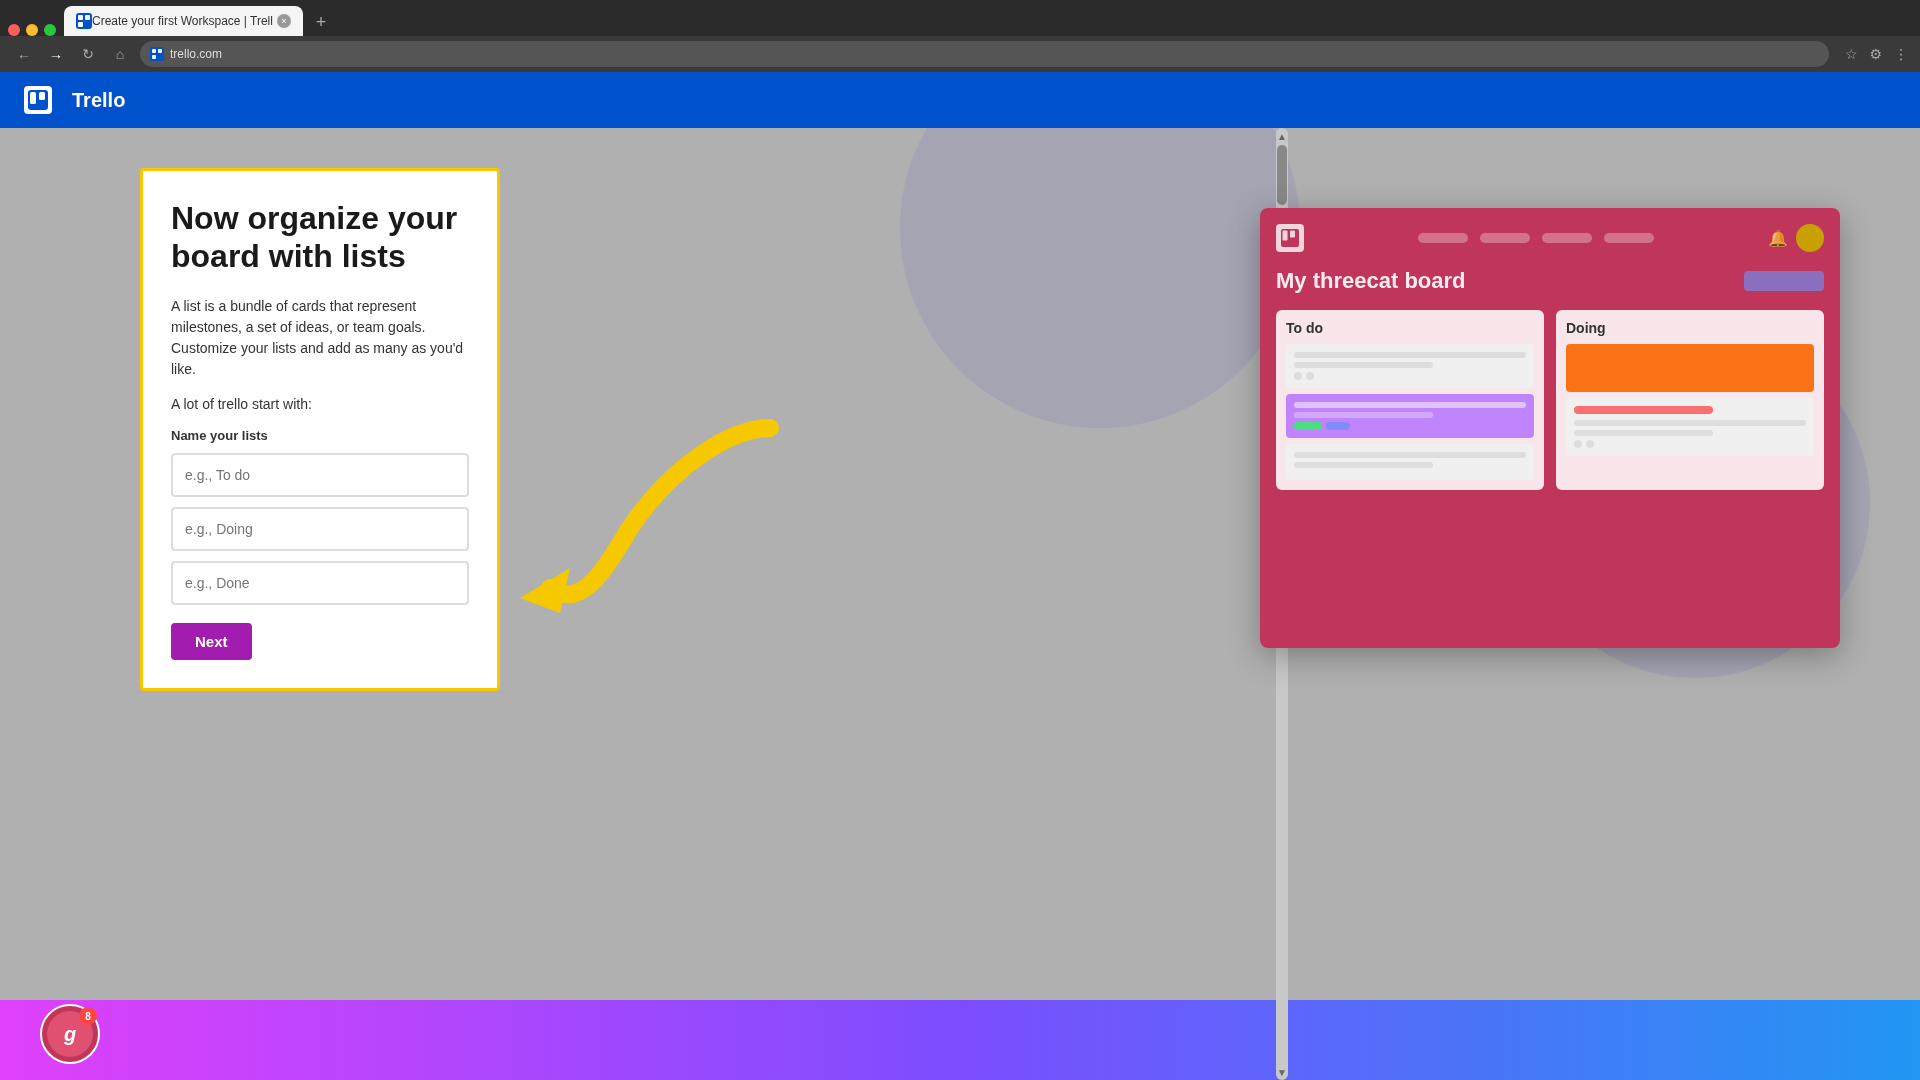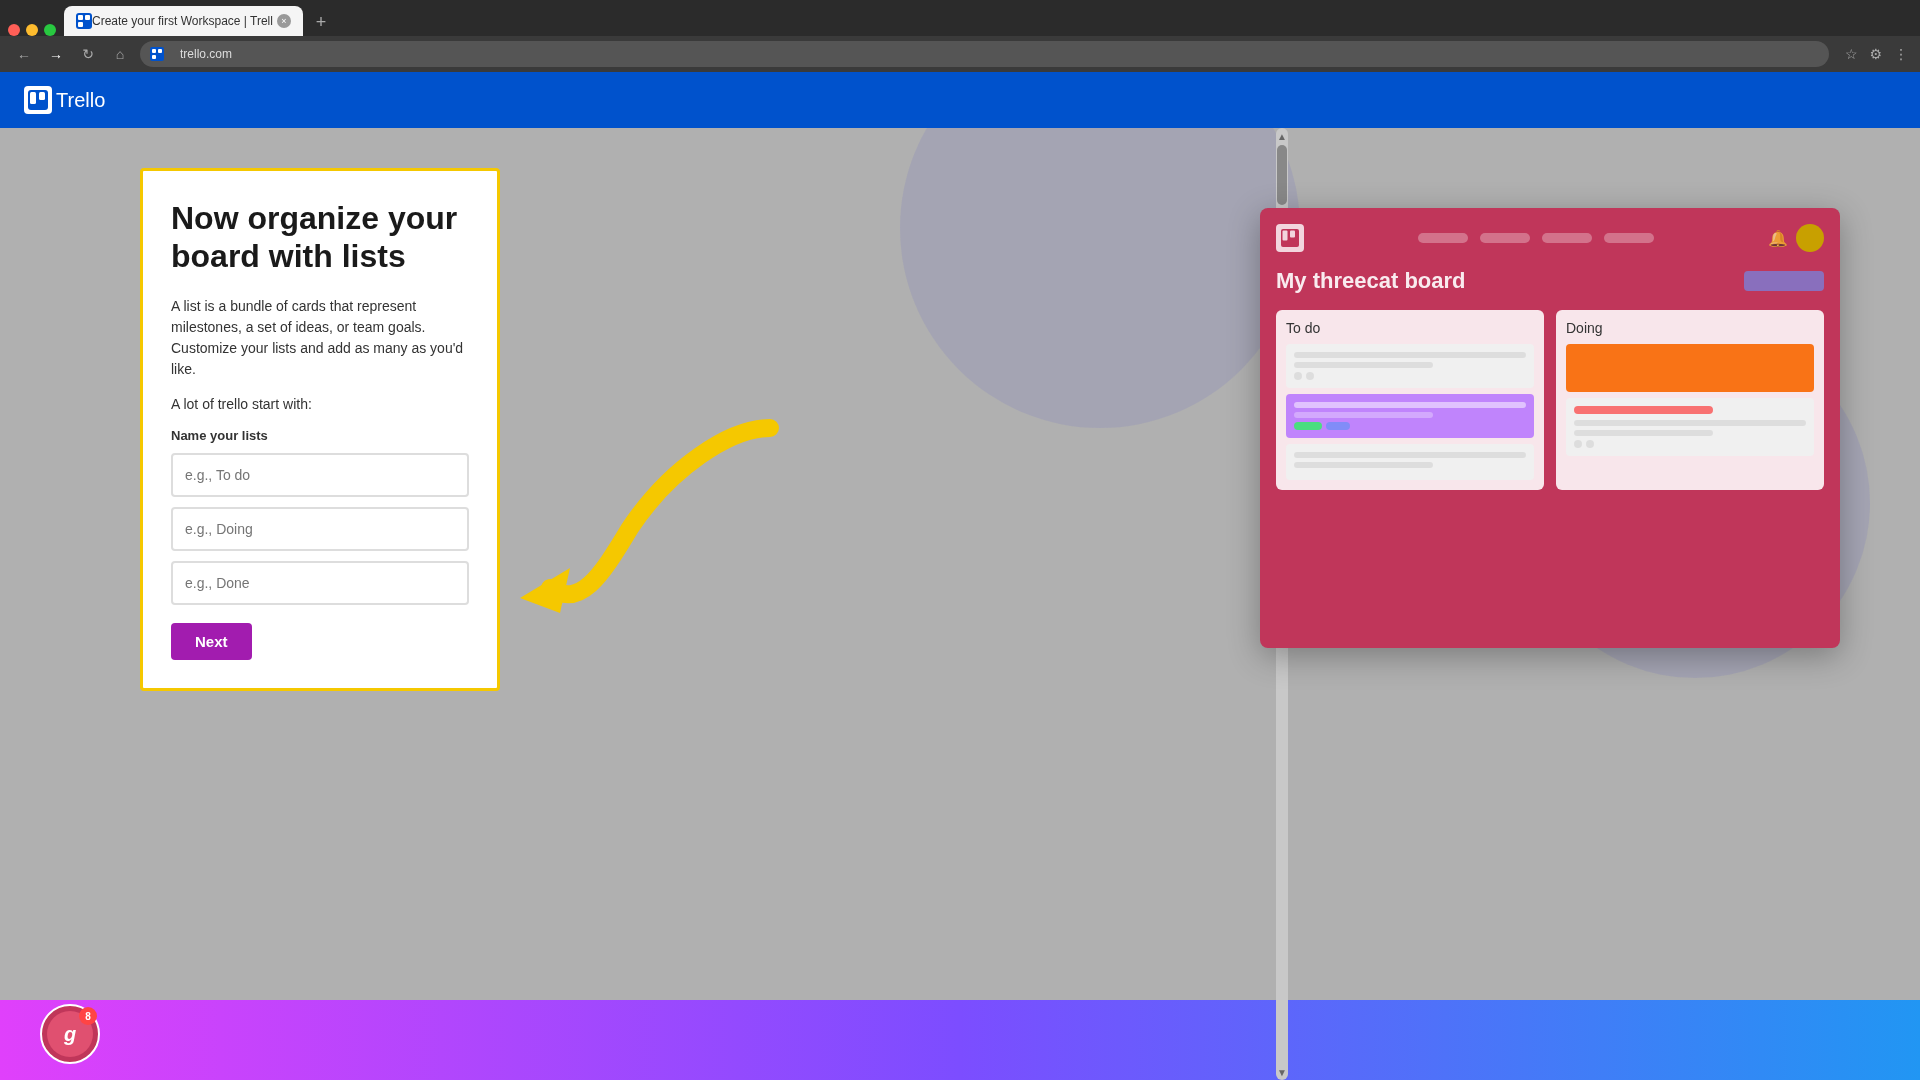--- a/index.html
+++ b/index.html
@@ -66,21 +66,21 @@
     }
     .nav-btn.active { color: #fff; }
     .address-bar {
       flex: 1;
       height: 26px;
       background: #555;
       border-radius: 13px;
       display: flex;
       align-items: center;
       padding: 0 10px;
-      gap: 16px;
+      gap: 6px;
     }
     .favicon-small {
       width: 14px; height: 14px;
     }
     .url-text {
       font-size: 12px;
       color: #ddd;
     }
     .toolbar-icons {
       display: flex; gap: 12px; margin-left: 8px;
@@ -102,24 +102,24 @@
       width: 100%;
       height: 56px;
       background: #0052cc;
       display: flex;
       align-items: center;
       padding: 0 24px;
     }
     .trello-logo {
       display: flex;
       align-items: center;
-      gap: 4px;
+      gap: 20px;
       color: #fff;
       font-size: 20px;
-      font-weight: 400;
+      font-weight: 700;
     }
     .trello-icon {
       width: 28px; height: 28px;
       background: #fff;
       border-radius: 4px;
       display: flex; align-items: center; justify-content: center;
     }
 
     
     .main-content {
@@ -283,21 +283,21 @@
       margin-top: 8px;
     }
     .board-list {
       flex: 1;
       background: rgba(255,255,255,0.88);
       border-radius: 6px;
       padding: 10px;
     }
     .board-list-title {
       font-size: 14px;
-      font-weight: 400;
+      font-weight: 700;
       color: #333;
       margin-bottom: 8px;
     }
     .card-line {
       height: 6px;
       background: #ddd;
       border-radius: 3px;
       margin-bottom: 4px;
     }
     .card-line.short { width: 60%; }

